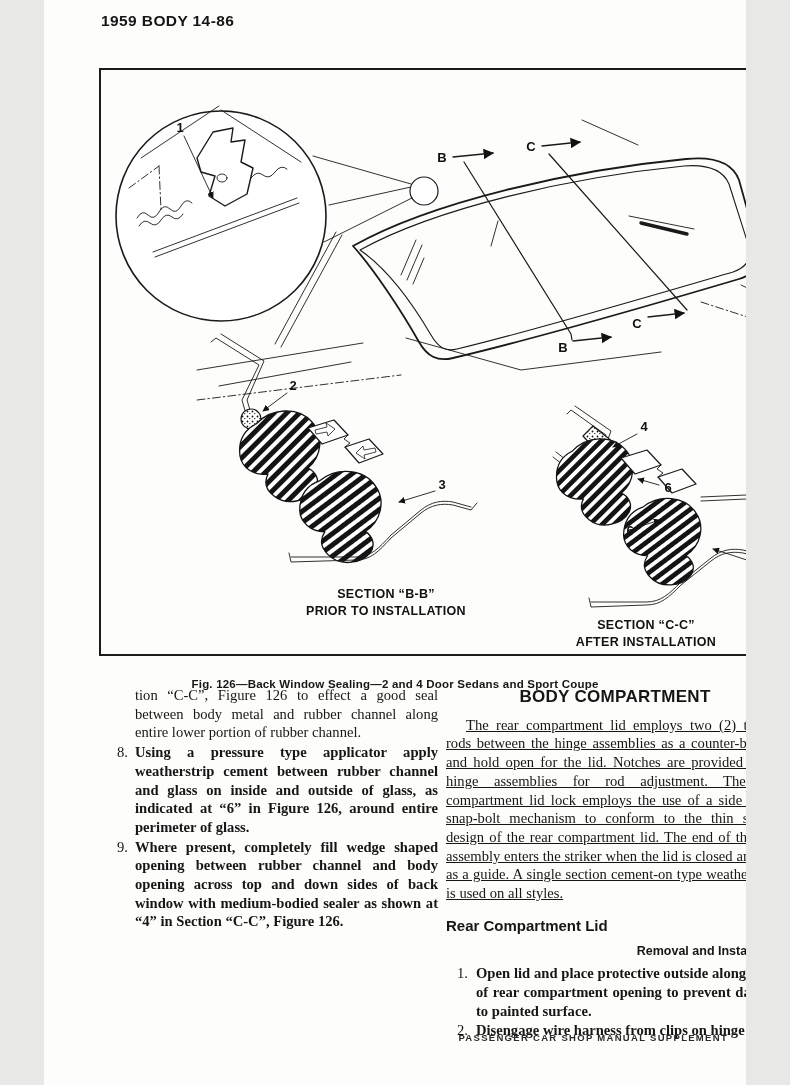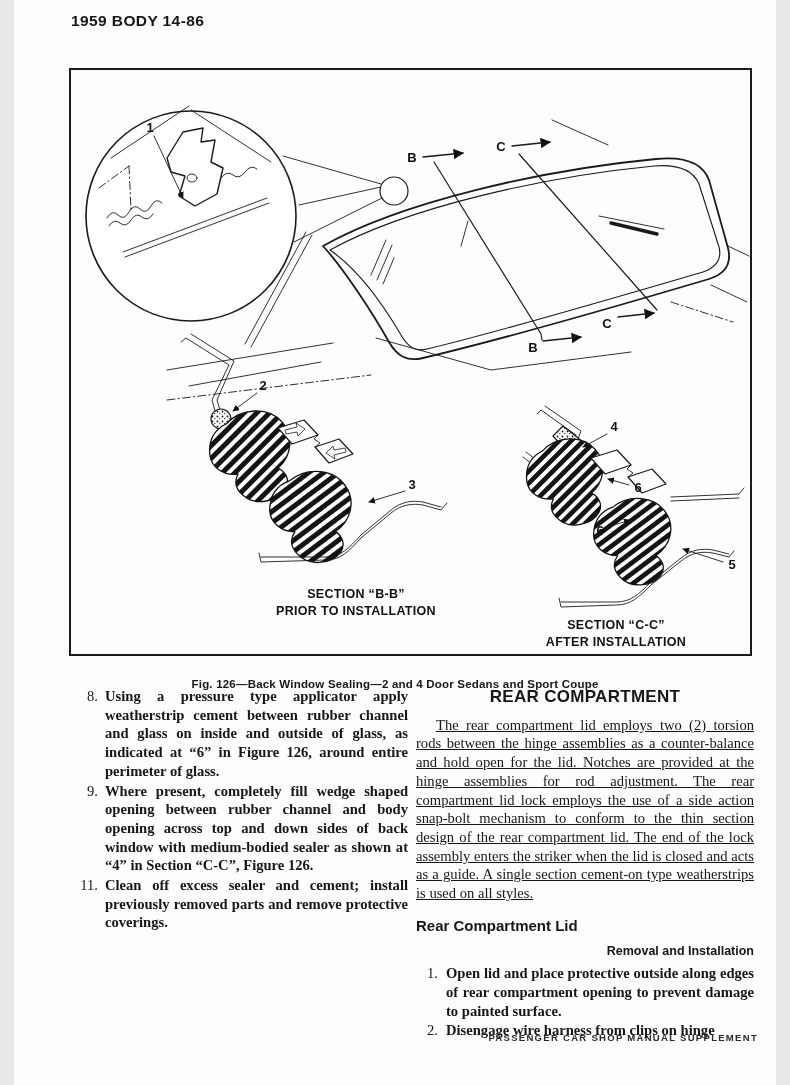--- a/index.html
+++ b/index.html
@@ -1,16 +1,16 @@
 <!DOCTYPE html>
 <html><head>
 <meta charset="utf-8">
 <style>
   html,body{margin:0;padding:0;background:#e8e8e6;}
-  .page{position:relative;width:762px;height:1085px;background:#fdfdfb;
+  .page{position:relative;width:702px;height:1085px;background:#fdfdfb;
         font-family:"Liberation Serif",serif;color:#161616;margin:0 auto;overflow:hidden;}
   .hdr{position:absolute;left:57px;top:12px;
        font-family:"Liberation Sans",sans-serif;font-weight:bold;font-size:15.5px;letter-spacing:.4px;}
   .figbox{position:absolute;left:55px;top:68px;width:679px;height:584px;border:2px solid #1b1b1b;background:#fdfdfb;}
   .figbox svg{width:100%;height:100%;display:block;}
   .figcap{position:absolute;left:0;top:659px;width:100%;text-align:center;
           font-family:"Liberation Sans",sans-serif;font-weight:bold;font-size:11.5px;letter-spacing:.2px;margin-top:19px;}
   .col{position:absolute;font-size:14.6px;line-height:18.7px;}
   .col-left{left:58px;top:686px;width:336px;}
   .col-right{left:402px;top:686px;width:338px;}
@@ -188,36 +188,33 @@
         <text class="cap" x="285" y="545">PRIOR TO INSTALLATION</text>
         <text class="cap" x="545" y="559">SECTION “C-C”</text>
         <text class="cap" x="545" y="576">AFTER INSTALLATION</text>
       </g>
     </svg>
   </div>
 
   <div class="figcap">Fig. 126—Back Window Sealing—2 and 4 Door Sedans and Sport Coupe</div>
 
   <div class="col col-left">
+    <div class="cont">tion “C-C”, Figure 126 to effect a good seal between body metal and rubber channel along entire lower portion of rubber channel.</div>
     <div class="li">
       <span class="n">8.</span>
       <span class="t">Using a pressure type applicator apply weatherstrip cement between rubber channel and glass on inside and outside of glass, as indicated at “6” in Figure 126, around entire perimeter of glass.</span>
     </div>
     <div class="li">
       <span class="n">9.</span>
       <span class="t">Where present, completely fill wedge shaped opening between rubber channel and body opening across top and down sides of back window with medium-bodied sealer as shown at “4” in Section “C-C”, Figure 126.</span>
     </div>
-    <div class="li">
-      <span class="n">11.</span>
-      <span class="t">Clean off excess sealer and cement; install previously removed parts and remove protective coverings.</span>
-    </div>
   </div>
 
   <div class="col col-right">
-    <div class="rc-head">REAR COMPARTMENT</div>
+    <div class="rc-head">BODY COMPARTMENT</div>
     <div class="rc-para">The rear compartment lid employs two (2) torsion rods between the hinge assemblies as a counter-balance and hold open for the lid. Notches are provided at the hinge assemblies for rod adjustment. The rear compartment lid lock employs the use of a side action snap-bolt mechanism to conform to the thin section design of the rear compartment lid. The end of the lock assembly enters the striker when the lid is closed and acts as a guide. A single section cement-on type weatherstrips is used on all styles.</div>
     <div class="rc-sub1">Rear Compartment Lid</div>
     <div class="rc-sub2">Removal and Installation</div>
     <div class="li">
       <span class="n">1.</span>
       <span class="t">Open lid and place protective outside along edges of rear compartment opening to prevent damage to painted surface.</span>
     </div>
     <div class="li">
       <span class="n">2.</span>
       <span class="t">Disengage wire harness from clips on hinge</span>

